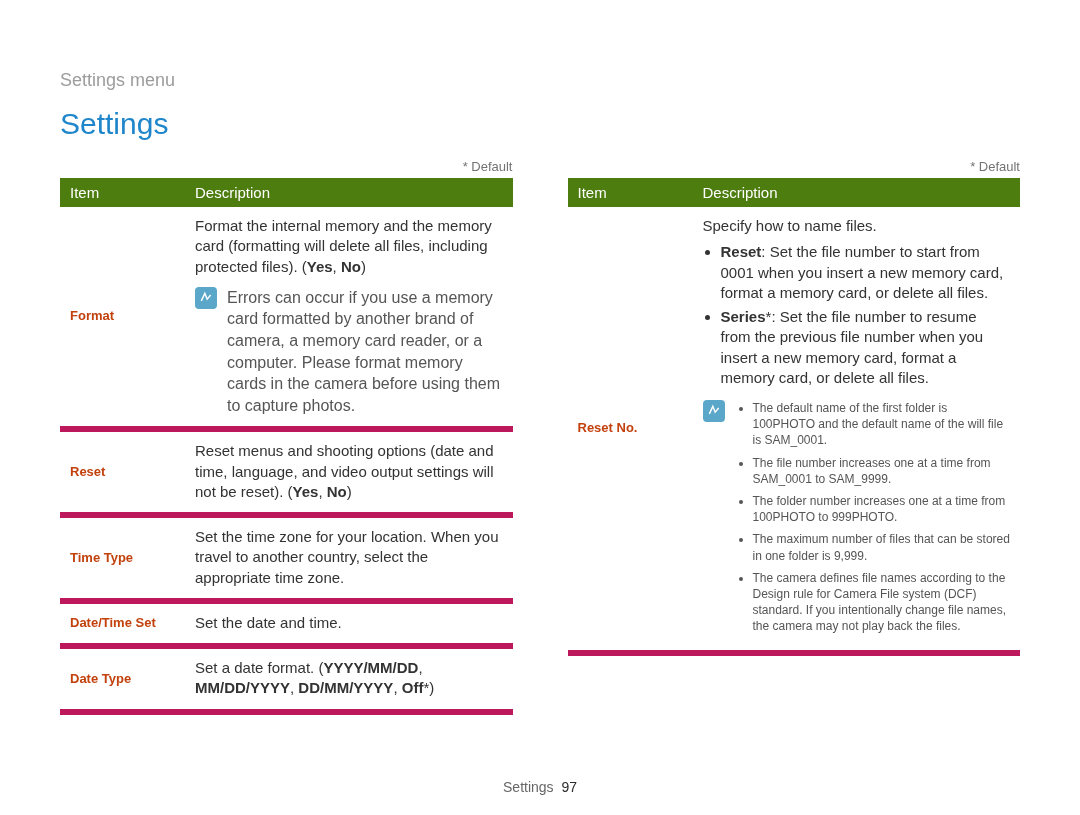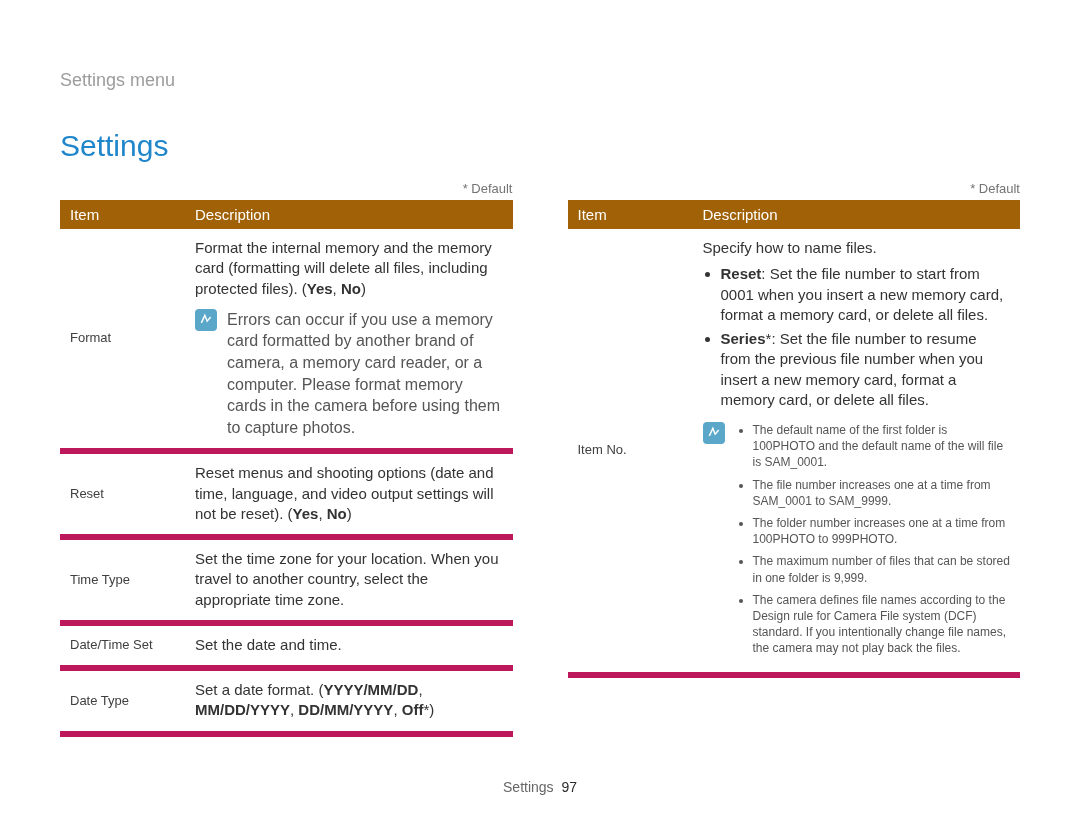--- a/index.html
+++ b/index.html
@@ -13,21 +13,21 @@
     position: relative;
   }
   .page {
     padding: 70px 60px 0 60px;
     box-sizing: border-box;
   }
   .breadcrumb {
     color: #9c9c9c;
     font-size: 18px;
     font-weight: 300;
-    margin: 0 0 38px 0;
+    margin: 0 0 16px 0;
   }
   .title {
     color: #1f86cb;
     font-size: 30px;
     font-weight: 400;
     margin: 0 0 18px 0;
   }
   .columns {
     display: flex;
     gap: 55px;
@@ -41,42 +41,42 @@
     font-size: 13px;
     color: #737373;
     margin: 0 0 4px 0;
   }
   table.settings {
     width: 100%;
     border-collapse: collapse;
     font-size: 15px;
   }
   table.settings thead th {
-    background: #a16207;
+    background: #4d7c0f;
     color: #fff;
     font-weight: 400;
     text-align: left;
     padding: 6px 10px;
     font-size: 15px;
   }
   table.settings thead th:first-child {
     width: 105px;
   }
   table.settings tbody td {
     border-bottom: 6px solid #be185d;
     vertical-align: top;
     padding: 9px 10px 10px 10px;
     line-height: 1.35;
     font-weight: 300;
     color: #333;
   }
   table.settings tbody td.item {
-    font-weight: 400;
+    font-weight: 700;
     font-size: 13px;
-    color: #404040;
+    color: #c2410c;
     vertical-align: middle;
   }
   .bold { font-weight: 700; }
   .note {
     display: flex;
     align-items: flex-start;
     gap: 10px;
     margin-top: 10px;
   }
   .note-list {
@@ -206,21 +206,21 @@
       <div class="default-legend">* Default</div>
       <table class="settings">
         <thead>
           <tr>
             <th>Item</th>
             <th>Description</th>
           </tr>
         </thead>
         <tbody>
           <tr>
-            <td class="item">Item No.</td>
+            <td class="item">Reset No.</td>
             <td>
               <div>Specify how to name files.</div>
               <ul class="bullets">
                 <li>
                   <span class="bold">Reset</span><span>: Set the file number to start from 0001 when you insert a new memory card, format a memory card, or delete all files.</span>
                 </li>
                 <li>
                   <span class="bold">Series</span><span>*</span><span>: Set the file number to resume from the previous file number when you insert a new memory card, format a memory card, or delete all files.</span>
                 </li>
               </ul>

